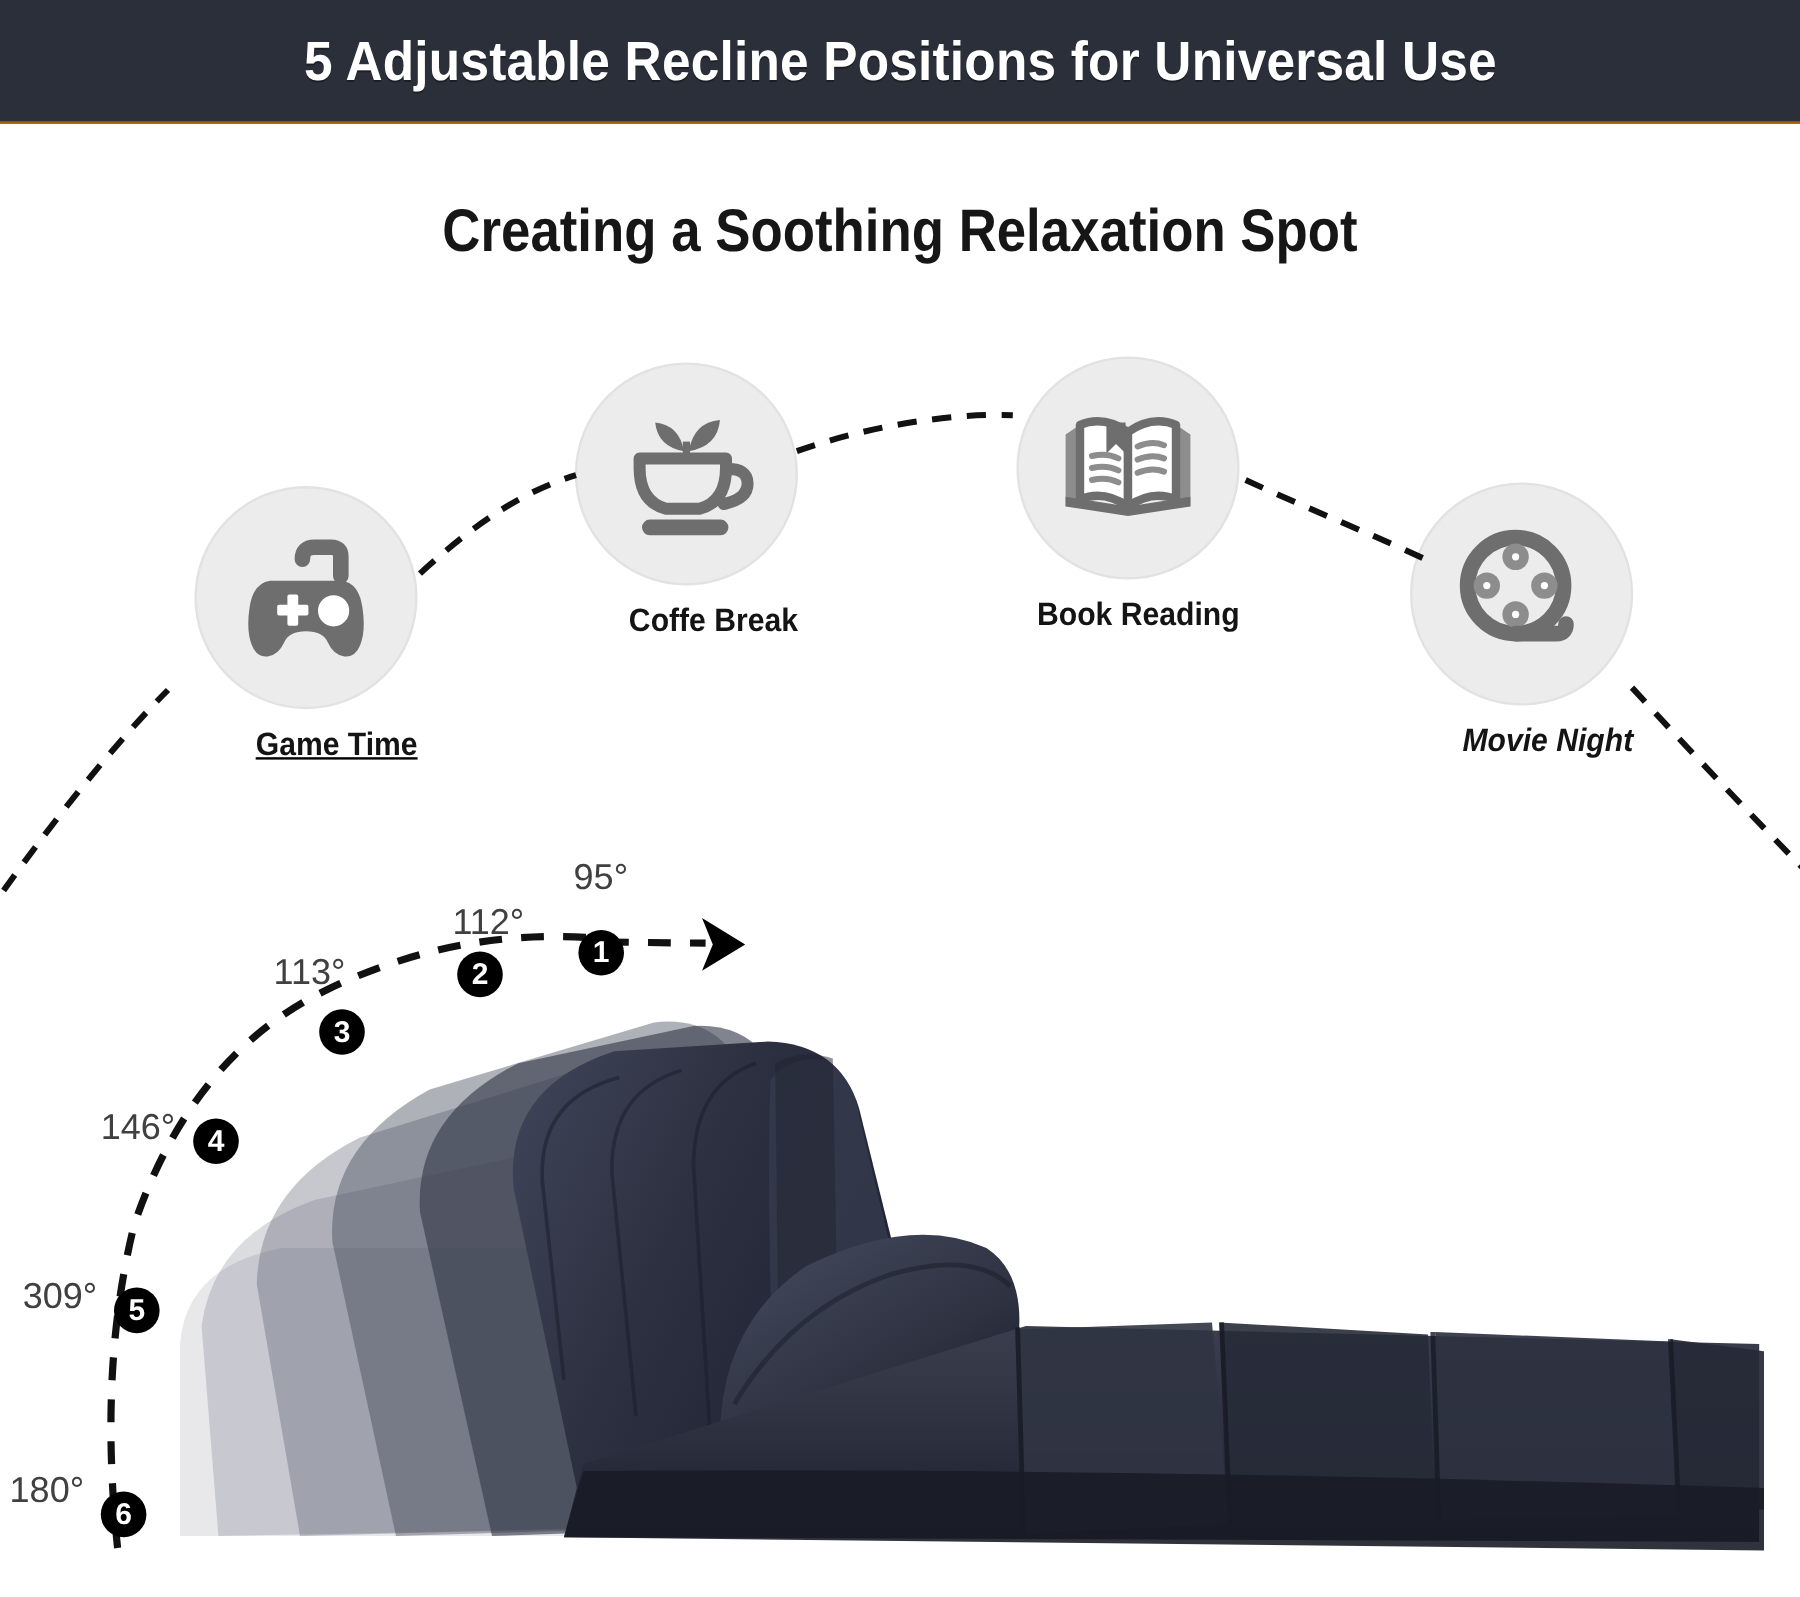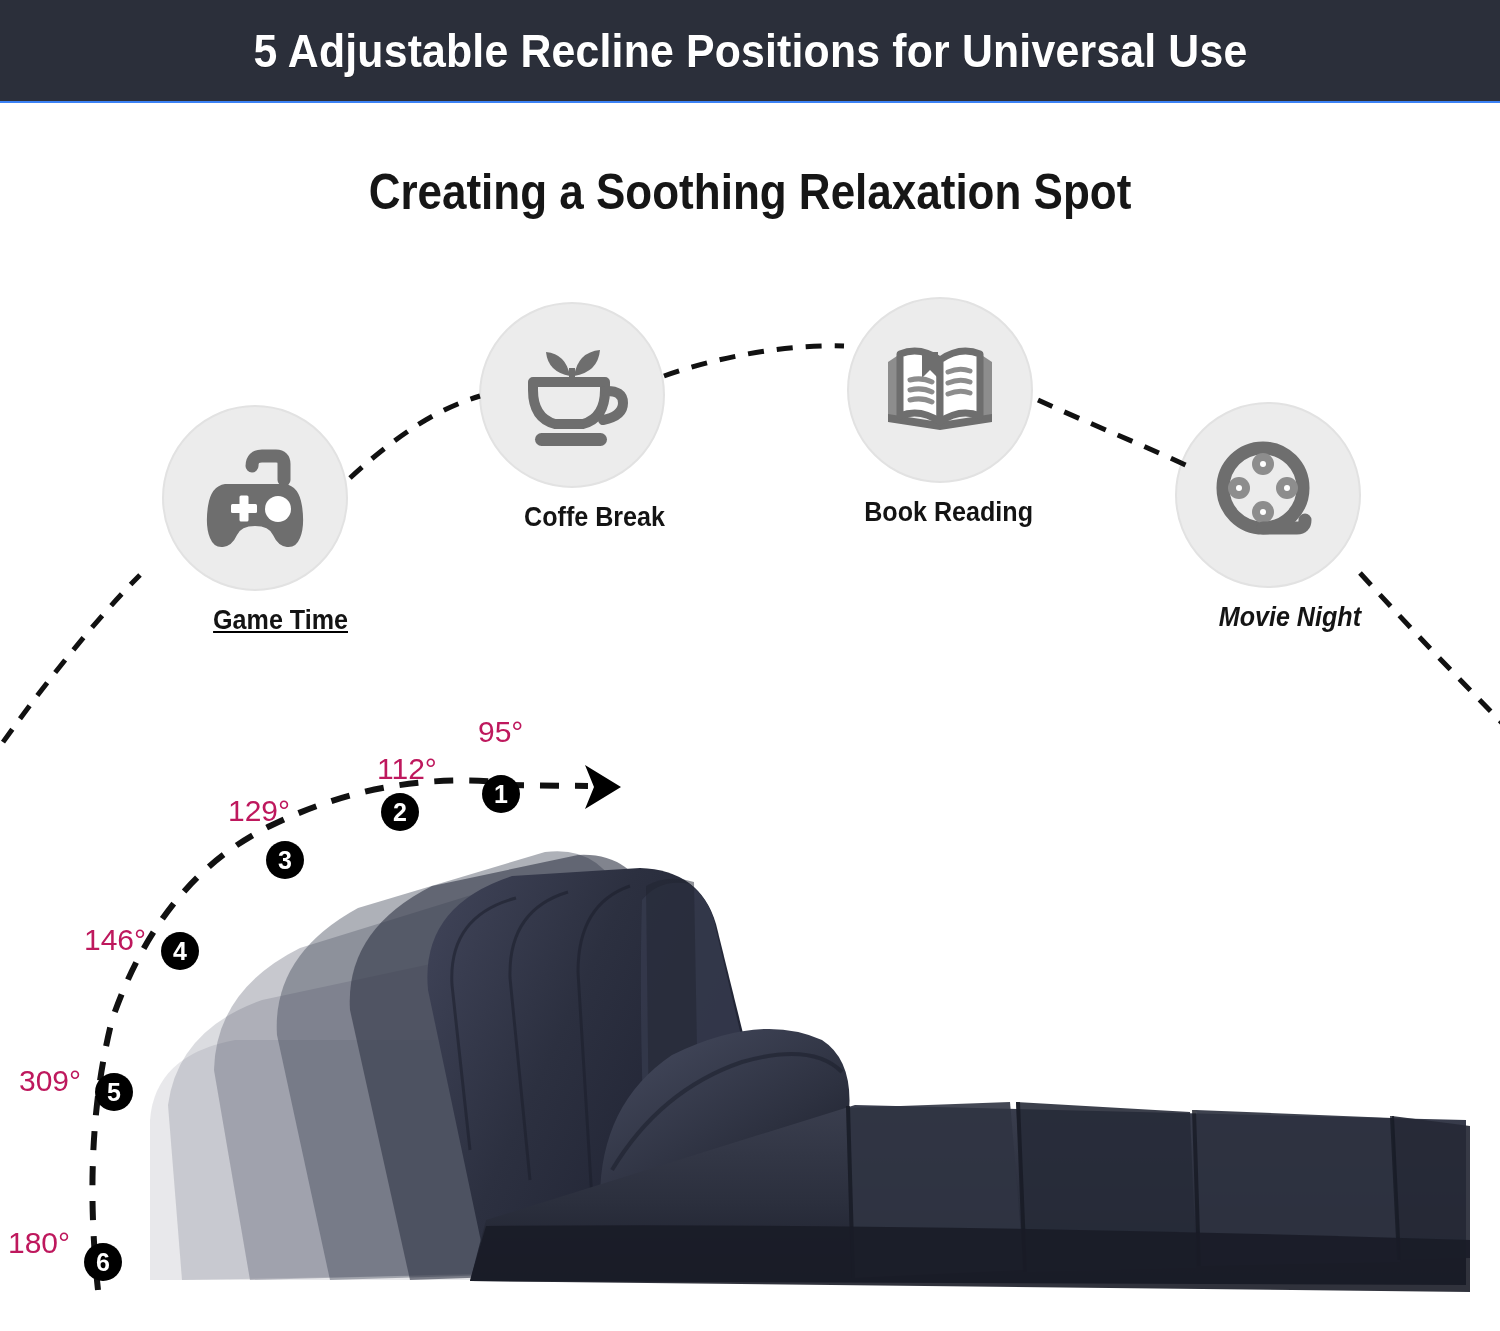--- a/index.html
+++ b/index.html
@@ -17,21 +17,21 @@
 
   
   #header-banner {
     position: absolute;
     left: 0; top: 0;
     width: 1500px; height: 103px;
     background: #2b2f3a;
     display: flex;
     align-items: center;
     justify-content: center;
-    border-bottom: 2px solid #3b82f6;
+    border-bottom: 2px solid #a16207;
   }
   #header-title {
     color: #ffffff;
     font-size: 46px;
     font-weight: bold;
     letter-spacing: 0.2px;
     transform: scaleX(0.93);
     transform-origin: center;
     white-space: nowrap;
     text-shadow: 0 1px 0 rgba(0,0,0,0.35);
@@ -90,21 +90,21 @@
   }
   #product-layer { z-index: 2; }
   #recline-layer { z-index: 3; }
   #top-arc-layer { z-index: 1; }
 
   
   .angle-label {
     position: absolute;
     font-size: 30px;
     font-weight: normal;
-    color: #be185d;
+    color: #404040;
     white-space: nowrap;
     z-index: 4;
   }
   
   .step-badge {
     position: absolute;
     width: 38px; height: 38px;
     border-radius: 50%;
     background: #000000;
     color: #ffffff;
@@ -256,21 +256,21 @@
 </svg>
 
 <svg id="recline-layer" viewBox="0 0 1500 1331">
   <path d="M98,1290 Q82,1140 112,1020 Q160,880 270,826 Q380,772 500,782" fill="none" stroke="#111" stroke-width="6" stroke-dasharray="19 16" stroke-linecap="butt"></path>
   <path d="M505,785 L588,786" fill="none" stroke="#111" stroke-width="6" stroke-dasharray="19 16"></path>
   <polygon points="585,765 621,787 585,809 594,787" fill="#000000"></polygon>
 </svg>
 
 <div class="angle-label" id="ang-1" style="left: 478px; top: 715px;">95°</div>
 <div class="angle-label" id="ang-2" style="left: 357px; top: 752px; margin-left: 20px;">112°</div>
-<div class="angle-label" id="ang-3" style="left: 228px; top: 794px;">129°</div>
+<div class="angle-label" id="ang-3" style="left: 228px; top: 794px;">113°</div>
 <div class="angle-label" id="ang-4" style="left: 84px; top: 923px;">146°</div>
 <div class="angle-label" id="ang-5" style="left: 19px; top: 1064px;">309°</div>
 <div class="angle-label" id="ang-6" style="left: 8px; top: 1226px;">180°</div>
 
 <div class="step-badge" id="bdg-1" style="left: 482px; top: 775px;">1</div>
 <div class="step-badge" id="bdg-2" style="left: 381px; top: 793px;">2</div>
 <div class="step-badge" id="bdg-3" style="left: 266px; top: 841px;">3</div>
 <div class="step-badge" id="bdg-4" style="left: 161px; top: 932px;">4</div>
 <div class="step-badge" id="bdg-5" style="left: 95px; top: 1073px;">5</div>
 <div class="step-badge" id="bdg-6" style="left: 84px; top: 1243px;">6</div>

